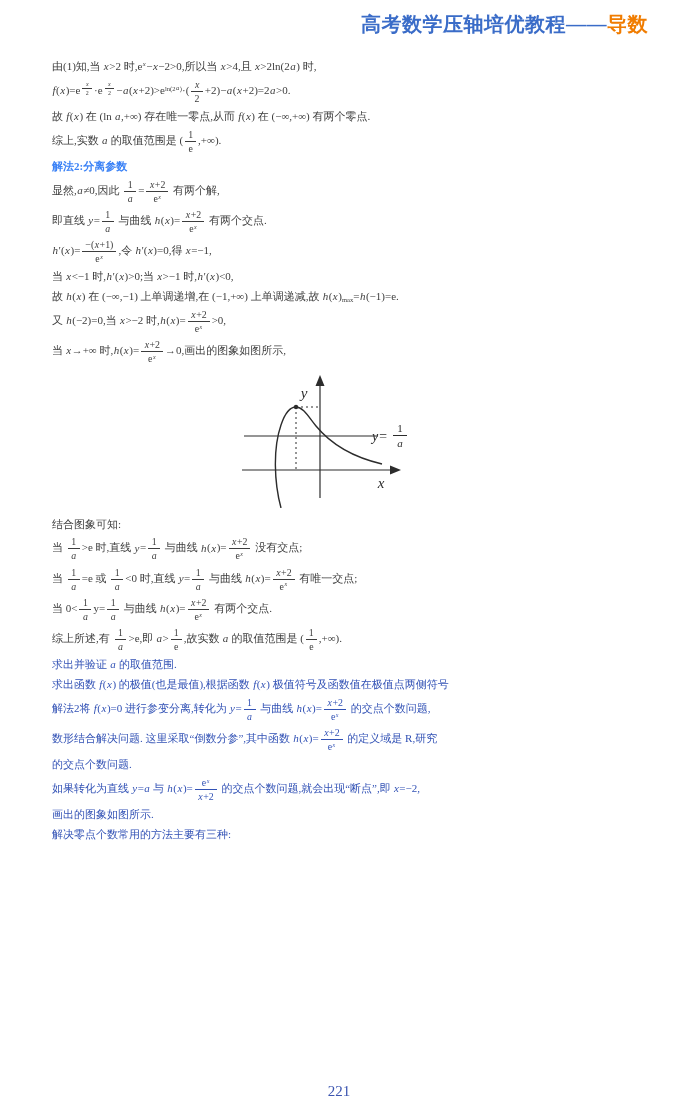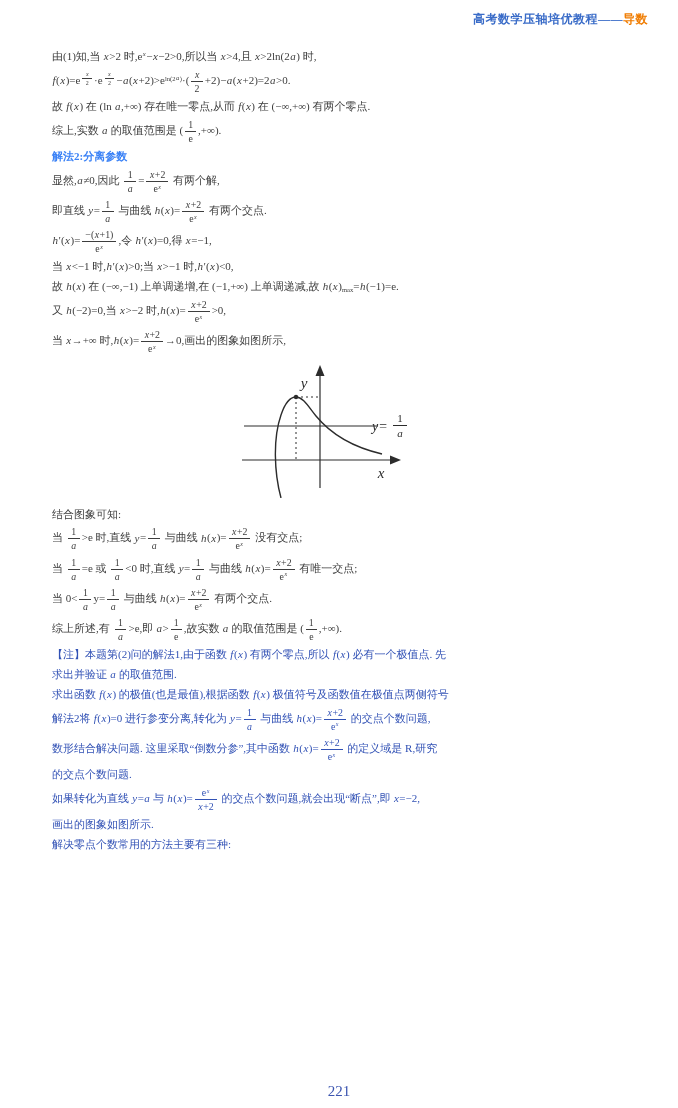--- a/index.html
+++ b/index.html
@@ -2,21 +2,21 @@
 <html><head>
 <meta charset="utf-8">
 <style>
   html,body{margin:0;padding:0;}
   body{
     width:678px;height:1108px;position:relative;overflow:hidden;background:#ffffff;
     font-family:"Liberation Serif","DejaVu Serif",serif;color:#3d3d3d;
   }
   .page{position:absolute;inset:0;}
   .header{
-    padding:11px 30px 0 0;text-align:right;font-size:12px;font-weight:bold;
+    padding:11px 30px 0 0;text-align:right;font-size:20px;font-weight:bold;
     letter-spacing:.5px;
   }
   .header .t-main{color:#3a6cc8;}
   .header .t-accent{color:#f07c00;}
   .content{padding:16px 34px 0 36px;}
   .line{margin:5px 16px;font-size:11px;line-height:1.35;white-space:nowrap;}
   .line.blue{color:#3151b5;white-space:normal;text-align:justify;}
   .line.blue-bold{color:#3b82f6;font-weight:bold;}
   .line i{font-family:"Liberation Serif","DejaVu Serif",serif;font-style:italic;padding:0 .5px;}
   .fr{display:inline-block;text-align:center;vertical-align:middle;margin:0 2px;font-size:.9em;line-height:1;}
@@ -83,21 +83,20 @@
         </g>
       </svg>
     </div>
 
     <div>
         <div class="line ">结合图象可知:</div>
         <div class="line ">当 <span class="fr"><span class="nu">1</span><span class="de"><i>a</i></span></span>&gt;e 时,直线 <i>y</i>=<span class="fr"><span class="nu">1</span><span class="de"><i>a</i></span></span> 与曲线 <i>h</i>(<i>x</i>)=<span class="fr"><span class="nu"><i>x</i>+2</span><span class="de">e<sup><i>x</i></sup></span></span> 没有交点;</div>
         <div class="line ">当 <span class="fr"><span class="nu">1</span><span class="de"><i>a</i></span></span>=e 或 <span class="fr"><span class="nu">1</span><span class="de"><i>a</i></span></span>&lt;0 时,直线 <i>y</i>=<span class="fr"><span class="nu">1</span><span class="de"><i>a</i></span></span> 与曲线 <i>h</i>(<i>x</i>)=<span class="fr"><span class="nu"><i>x</i>+2</span><span class="de">e<sup><i>x</i></sup></span></span> 有唯一交点;</div>
         <div class="line ">当 0&lt;<span class="fr"><span class="nu">1</span><span class="de"><i>a</i></span></span><e 时,直线="" <i="">y=<span class="fr"><span class="nu">1</span><span class="de"><i>a</i></span></span> 与曲线 <i>h</i>(<i>x</i>)=<span class="fr"><span class="nu"><i>x</i>+2</span><span class="de">e<sup><i>x</i></sup></span></span> 有两个交点.</e></div>
         <div class="line ">综上所述,有 <span class="fr"><span class="nu">1</span><span class="de"><i>a</i></span></span>&gt;e,即 <i>a</i>&gt;<span class="fr"><span class="nu">1</span><span class="de">e</span></span>,故实数 <i>a</i> 的取值范围是 (<span class="fr"><span class="nu">1</span><span class="de">e</span></span>,+∞).</div>
-        <div class="line blue">【注】本题第(2)问的解法1,由于函数 <i>f</i>(<i>x</i>) 有两个零点,所以 <i>f</i>(<i>x</i>) 必有一个极值点. 先</div>
         <div class="line blue">求出并验证 <i>a</i> 的取值范围.</div>
         <div class="line blue">求出函数 <i>f</i>(<i>x</i>) 的极值(也是最值),根据函数 <i>f</i>(<i>x</i>) 极值符号及函数值在极值点两侧符号</div>
         <div class="line blue">解法2将 <i>f</i>(<i>x</i>)=0 进行参变分离,转化为 <i>y</i>=<span class="fr"><span class="nu">1</span><span class="de"><i>a</i></span></span> 与曲线 <i>h</i>(<i>x</i>)=<span class="fr"><span class="nu"><i>x</i>+2</span><span class="de">e<sup><i>x</i></sup></span></span> 的交点个数问题,</div>
         <div class="line blue">数形结合解决问题. 这里采取“倒数分参”,其中函数 <i>h</i>(<i>x</i>)=<span class="fr"><span class="nu"><i>x</i>+2</span><span class="de">e<sup><i>x</i></sup></span></span> 的定义域是 R,研究</div>
         <div class="line blue">的交点个数问题.</div>
         <div class="line blue">如果转化为直线 <i>y</i>=<i>a</i> 与 <i>h</i>(<i>x</i>)=<span class="fr"><span class="nu">e<sup><i>x</i></sup></span><span class="de"><i>x</i>+2</span></span> 的交点个数问题,就会出现“断点”,即 <i>x</i>=−2,</div>
         <div class="line blue">画出的图象如图所示.</div>
         <div class="line blue">解决零点个数常用的方法主要有三种:</div>
       </div>
 

